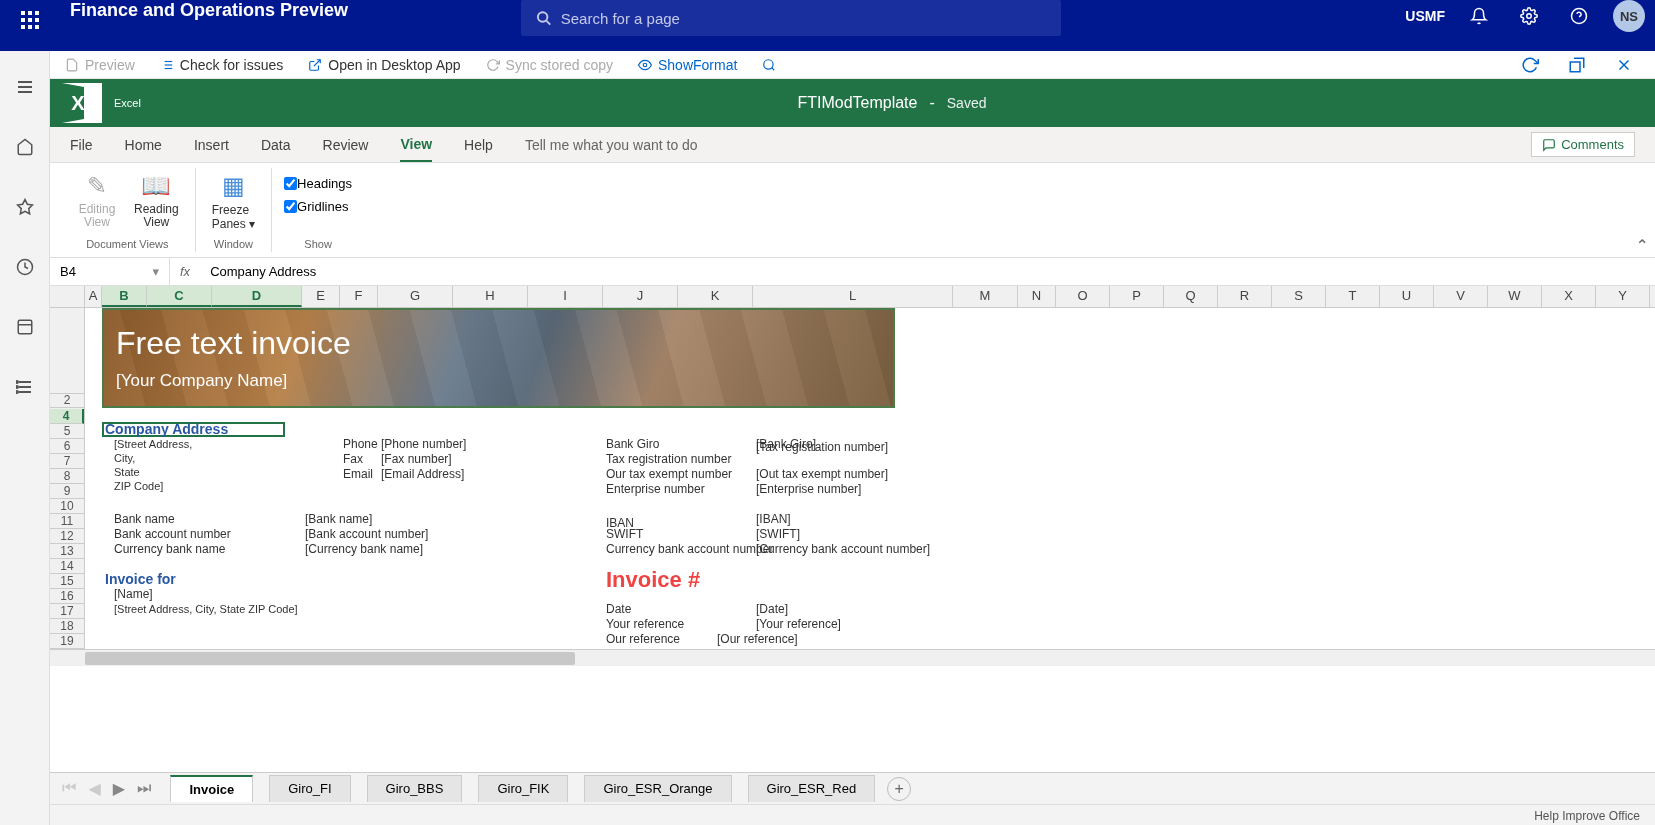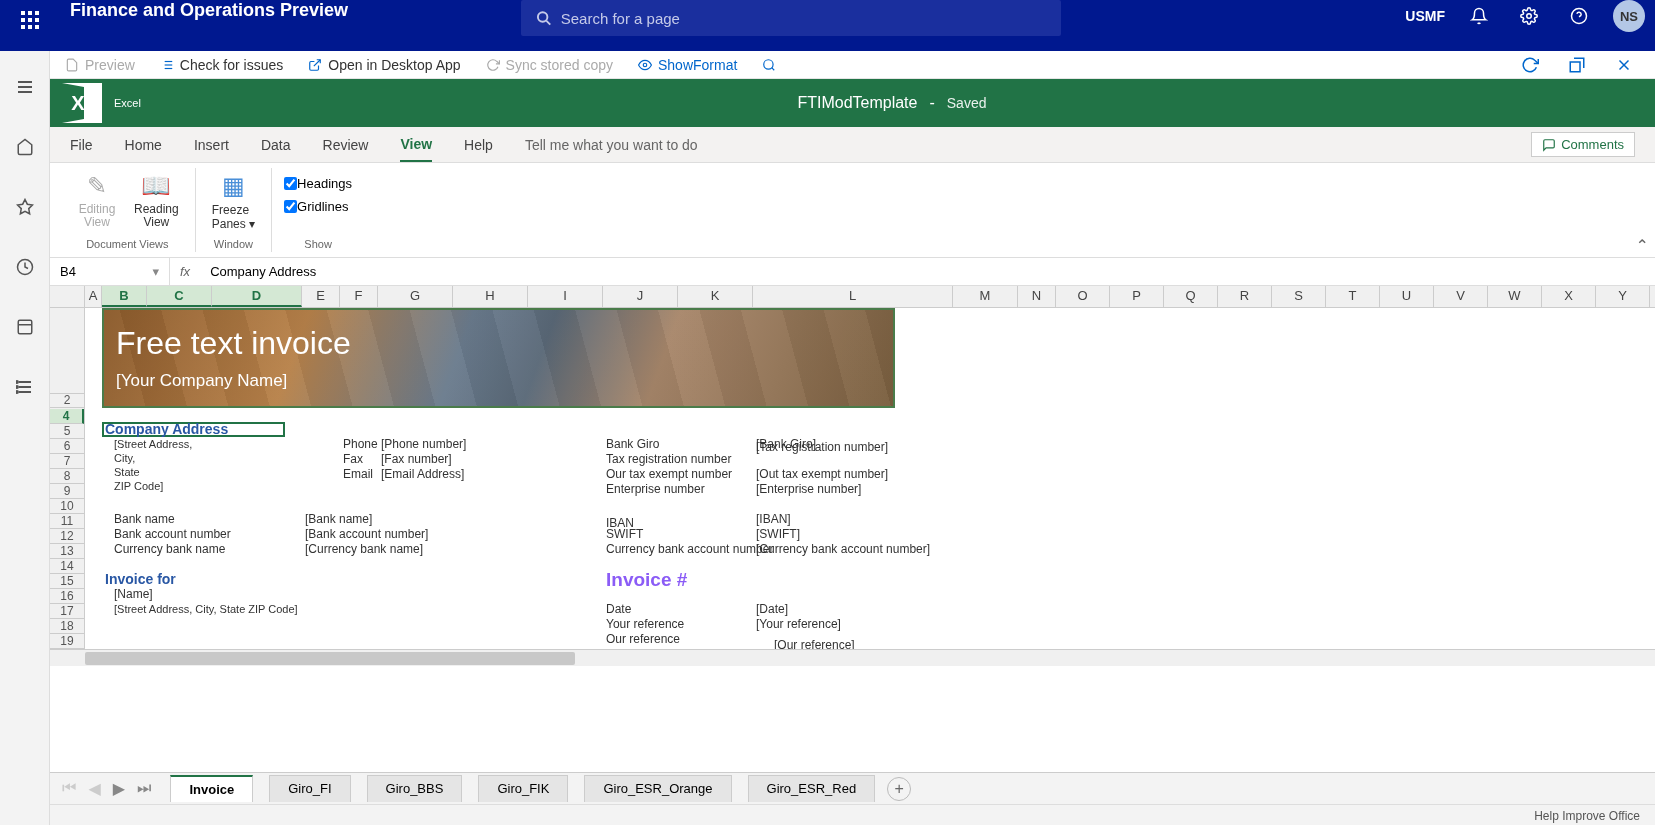--- a/index.html
+++ b/index.html
@@ -58,21 +58,21 @@
 .row-headers{width:35px;background:#f0f0f0;border-right:1px solid #ccc}
 .row-h{height:15px;border-bottom:1px solid #ccc;text-align:center;font-size:12px;color:#555;background:#f0f0f0;line-height:15px}
 .row-h.sel{background:#d4e8d4;color:#217346;font-weight:600;border-right:2px solid #217346}
 .cells{position:relative;flex:1}
 .banner{position:absolute;left:17px;top:0;width:793px;height:100px;background:linear-gradient(110deg,#8b5a2b 0%,#b8824a 25%,#6b7c8e 45%,#5a6978 55%,#a8876b 70%,#7a5f3f 100%);border:2px solid #4a7c4a;padding:15px 12px;color:#fff;display:flex;flex-direction:column;justify-content:space-between;overflow:hidden}
 .banner::before{content:"";position:absolute;inset:0;background:repeating-linear-gradient(75deg,rgba(255,255,255,.05) 0 40px,rgba(0,0,0,.08) 40px 80px);opacity:.6}
 .banner-title{font-size:32px;font-weight:300;position:relative}
 .banner-sub{font-size:17px;position:relative}
 .cell-text{position:absolute;font-size:12px;color:#333;white-space:nowrap;line-height:15px}
 .section-h{color:#2957a4;font-weight:600;font-size:14px}
-.section-h2{color:#8b5cf6;font-weight:600;font-size:19px}
+.section-h2{color:#ef4444;font-weight:600;font-size:22px}
 .sel-cell{position:absolute;border:2px solid #217346;pointer-events:none}
 .sheet-tabs{height:32px;border-top:1px solid #ccc;display:flex;align-items:center;background:#f3f3f3;padding:0 10px;gap:2px}
 .nav-btns{display:flex;gap:8px;margin-right:15px;color:#888}
 .nav-btn{cursor:pointer;padding:2px}
 .nav-btn.disabled{color:#ccc}
 .sheet-tab{padding:5px 18px;font-size:13px;background:#e5e5e5;border:1px solid #ccc;border-bottom:none;cursor:pointer}
 .sheet-tab.active{background:#fff;font-weight:600;border-top:2px solid #217346}
 .add-sheet{margin-left:10px;width:24px;height:24px;border:1px solid #bbb;border-radius:50%;display:flex;align-items:center;justify-content:center;cursor:pointer;color:#666}
 .status-bar{height:22px;background:#f3f3f3;border-top:1px solid #ddd;display:flex;align-items:center;justify-content:flex-end;padding:0 15px;font-size:12px;color:#555}
 .hscroll{height:17px;background:#f0f0f0;border-top:1px solid #ccc;position:relative}
@@ -409,21 +409,21 @@
             <div class="cell-text" style="left: 671px; top: 234px;">[Currency bank account number]</div>
             <div class="cell-text section-h" style="left: 20px; top: 264px;">Invoice for</div>
             <div class="cell-text" style="left: 29px; top: 279px;">[Name]</div>
             <div class="cell-text" style="left: 29px; top: 294px; font-size: 11px;">[Street Address, City, State ZIP Code]</div>
             <div class="cell-text section-h2" style="left: 521px; top: 264px;">Invoice #</div>
             <div class="cell-text" style="left: 521px; top: 294px;">Date</div>
             <div class="cell-text" style="left: 671px; top: 294px;">[Date]</div>
             <div class="cell-text" style="left: 521px; top: 309px;">Your reference</div>
             <div class="cell-text" style="left: 671px; top: 309px;">[Your reference]</div>
             <div class="cell-text" style="left: 521px; top: 324px;">Our reference</div>
-            <div class="cell-text" style="left: 689px; top: 324px; margin-top: 6px;">[Our reference]</div>
+            <div class="cell-text" style="left: 632px; top: 324px;">[Our reference]</div>
             <div class="cell-text" style="left: 521px; top: 339px;">Payment</div>
             <div class="cell-text" style="left: 671px; top: 339px;">[Payment]</div>
           </div>
       </div>
       <div class="hscroll">
           <div class="hscroll-thumb"></div>
         </div>
     </div>
 
     <div class="sheet-tabs">

